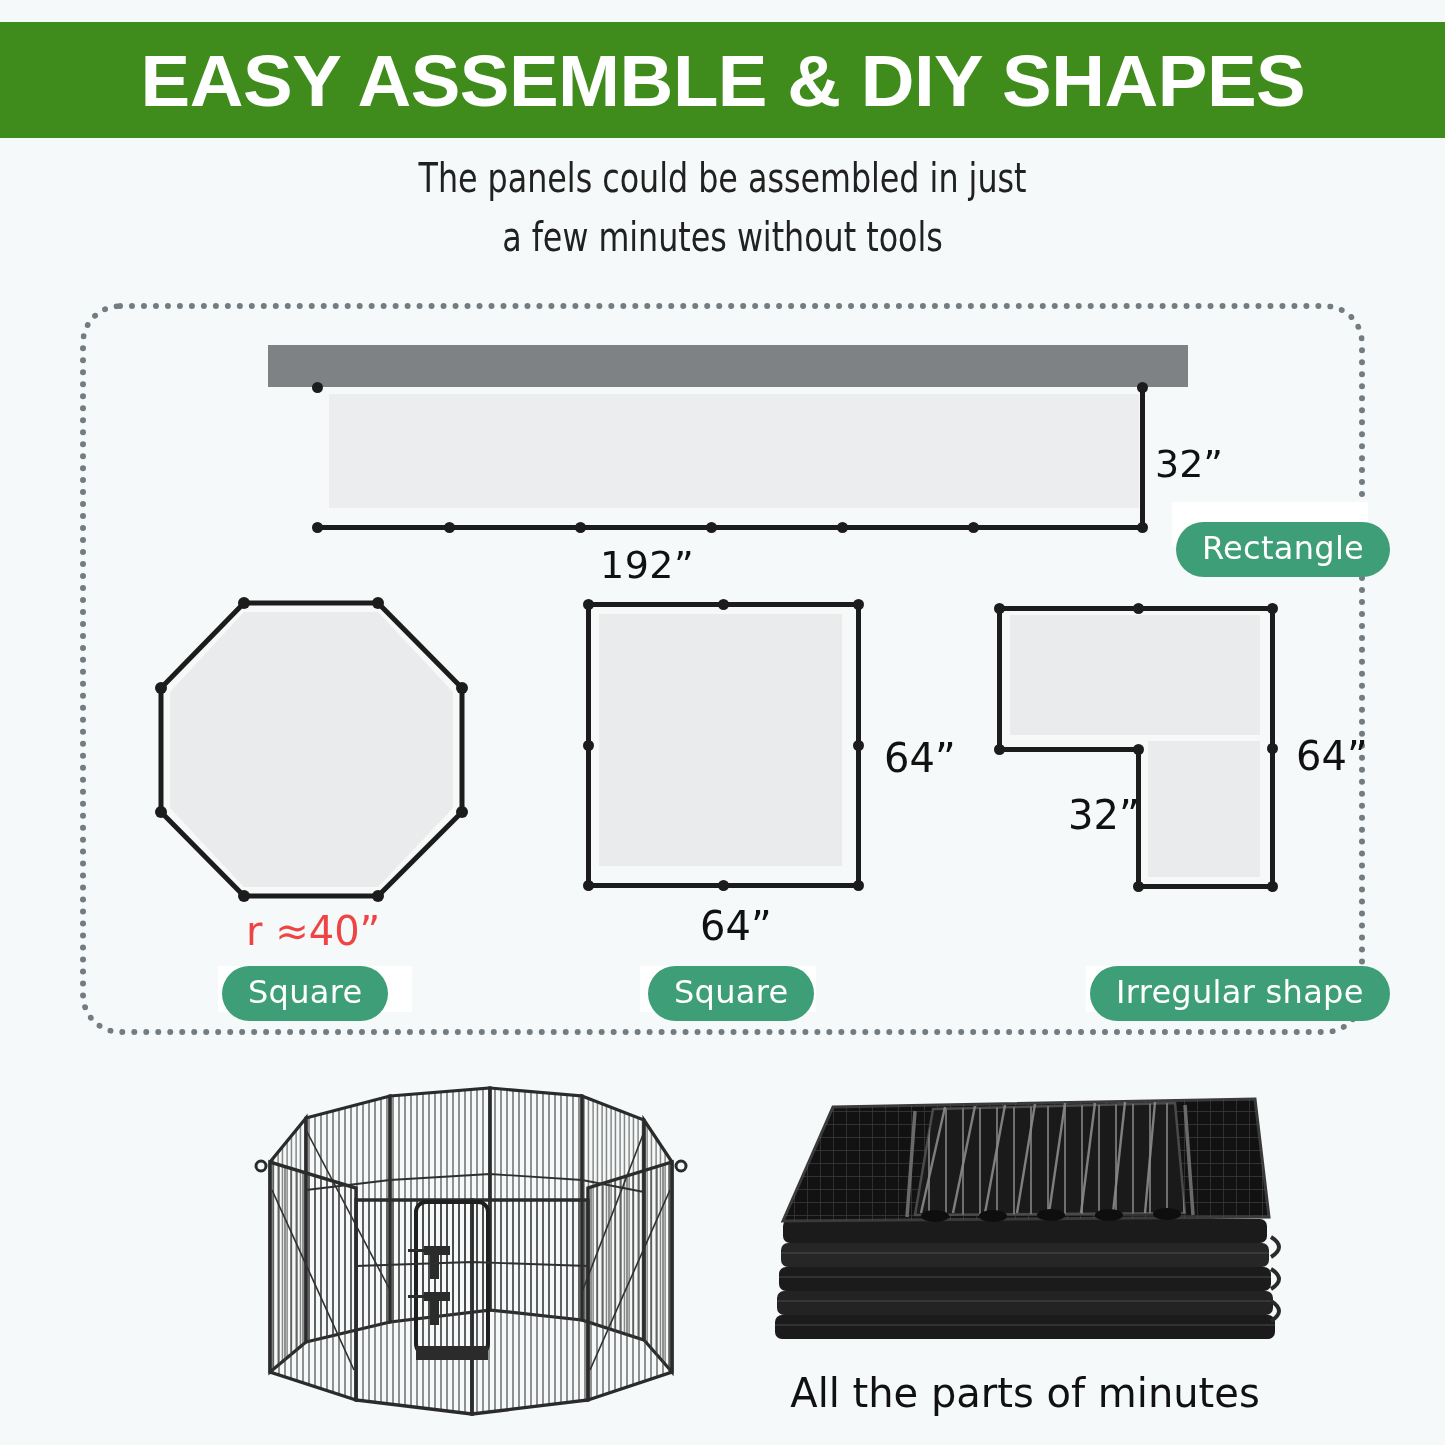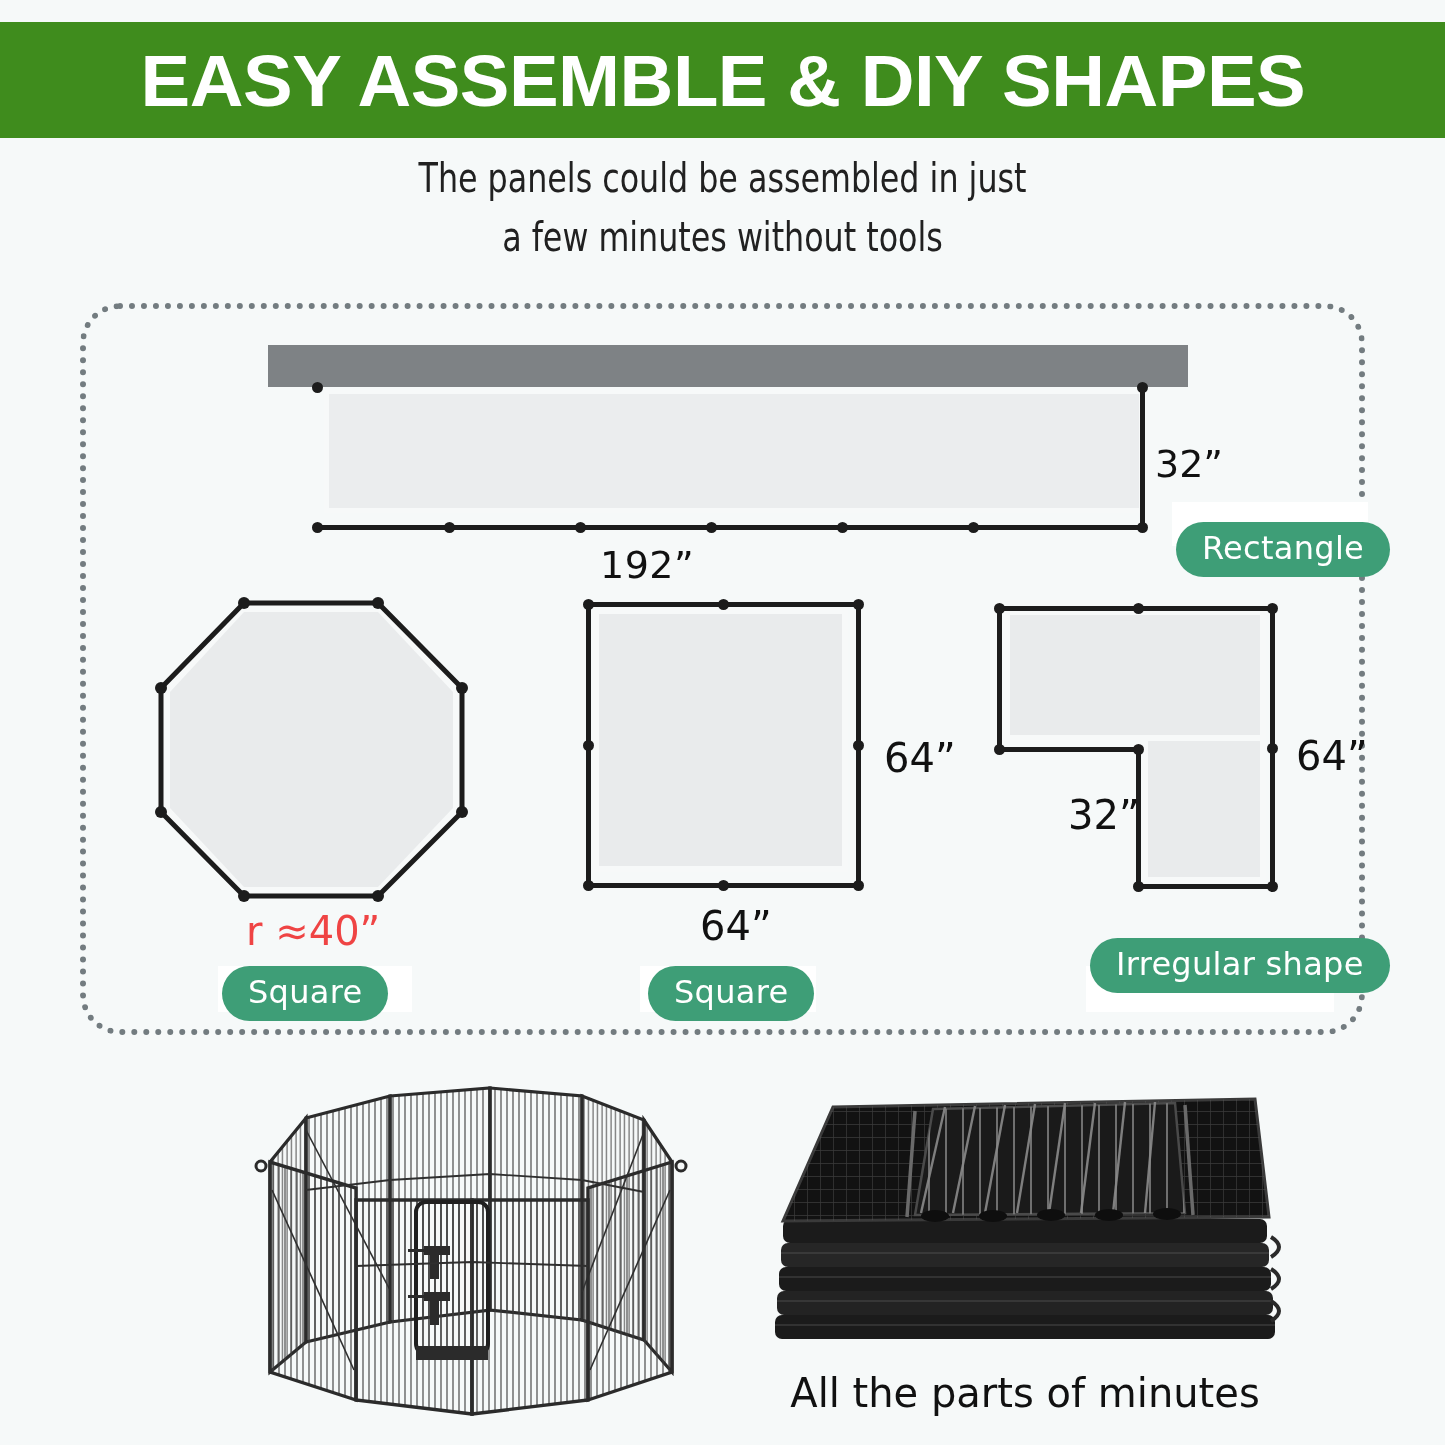--- a/index.html
+++ b/index.html
@@ -284,21 +284,21 @@
   <div class="node" style="left:277px; top:148px;"></div>
   <div class="node" style="left:277px; top:286px;"></div>
   <div class="node" style="left:143px; top:286px;"></div>
   <div class="node" style="left:143px; top:149px;"></div>
   <div class="node" style="left:4px;   top:149px;"></div>
 </div>
 <div class="irr-dim-64">64”</div>
 <div class="irr-dim-32">32”</div>
 
 <div class="badge-bg" style="left:1086px; top:966px; width:248px; height:46px;"></div>
-<div class="badge" style="left:1090px; top:938px;">Irregular shape</div>
+<div class="badge" style="left:1090px; top:966px;">Irregular shape</div>
 
 <div class="photo-left">
   <svg width="450" height="355" viewBox="0 0 450 355">
     <defs>
       <pattern id="mesh" width="6" height="6" patternUnits="userSpaceOnUse">
         <path d="M3 0 V6" stroke="#3a3a3a" stroke-width="1.1" fill="none"></path>
       </pattern>
       <pattern id="meshDense" width="4.5" height="4.5" patternUnits="userSpaceOnUse">
         <path d="M2 0 V4.5" stroke="#4a4a4a" stroke-width="1" fill="none"></path>
       </pattern>

